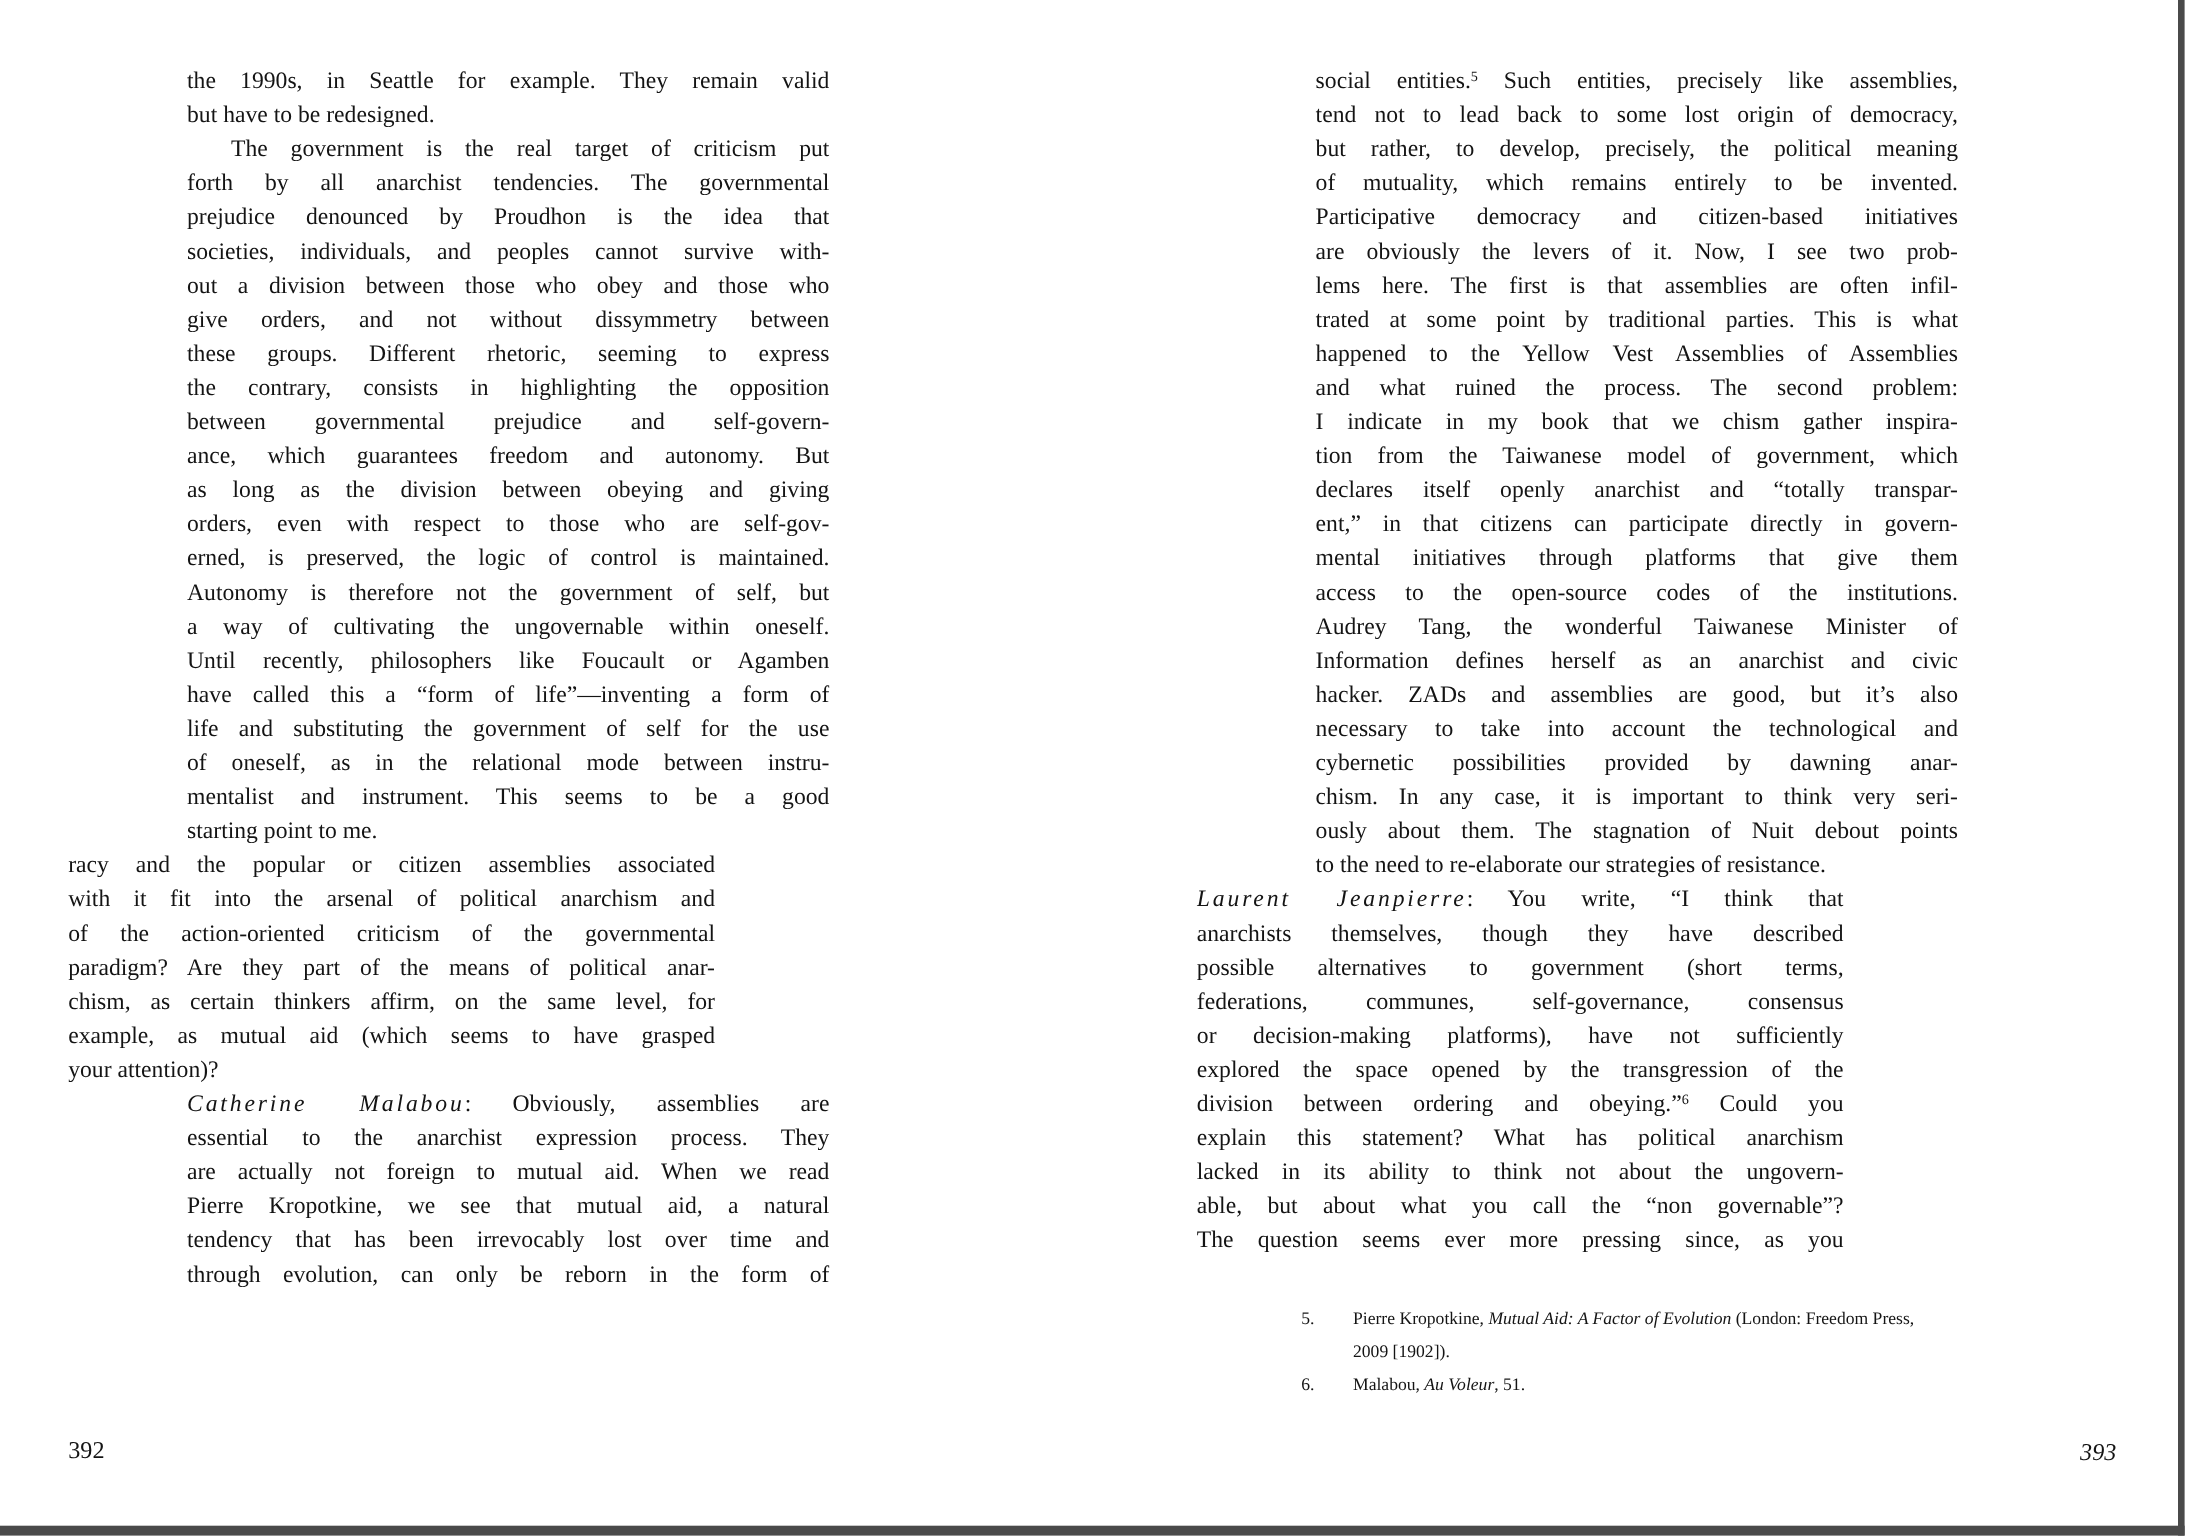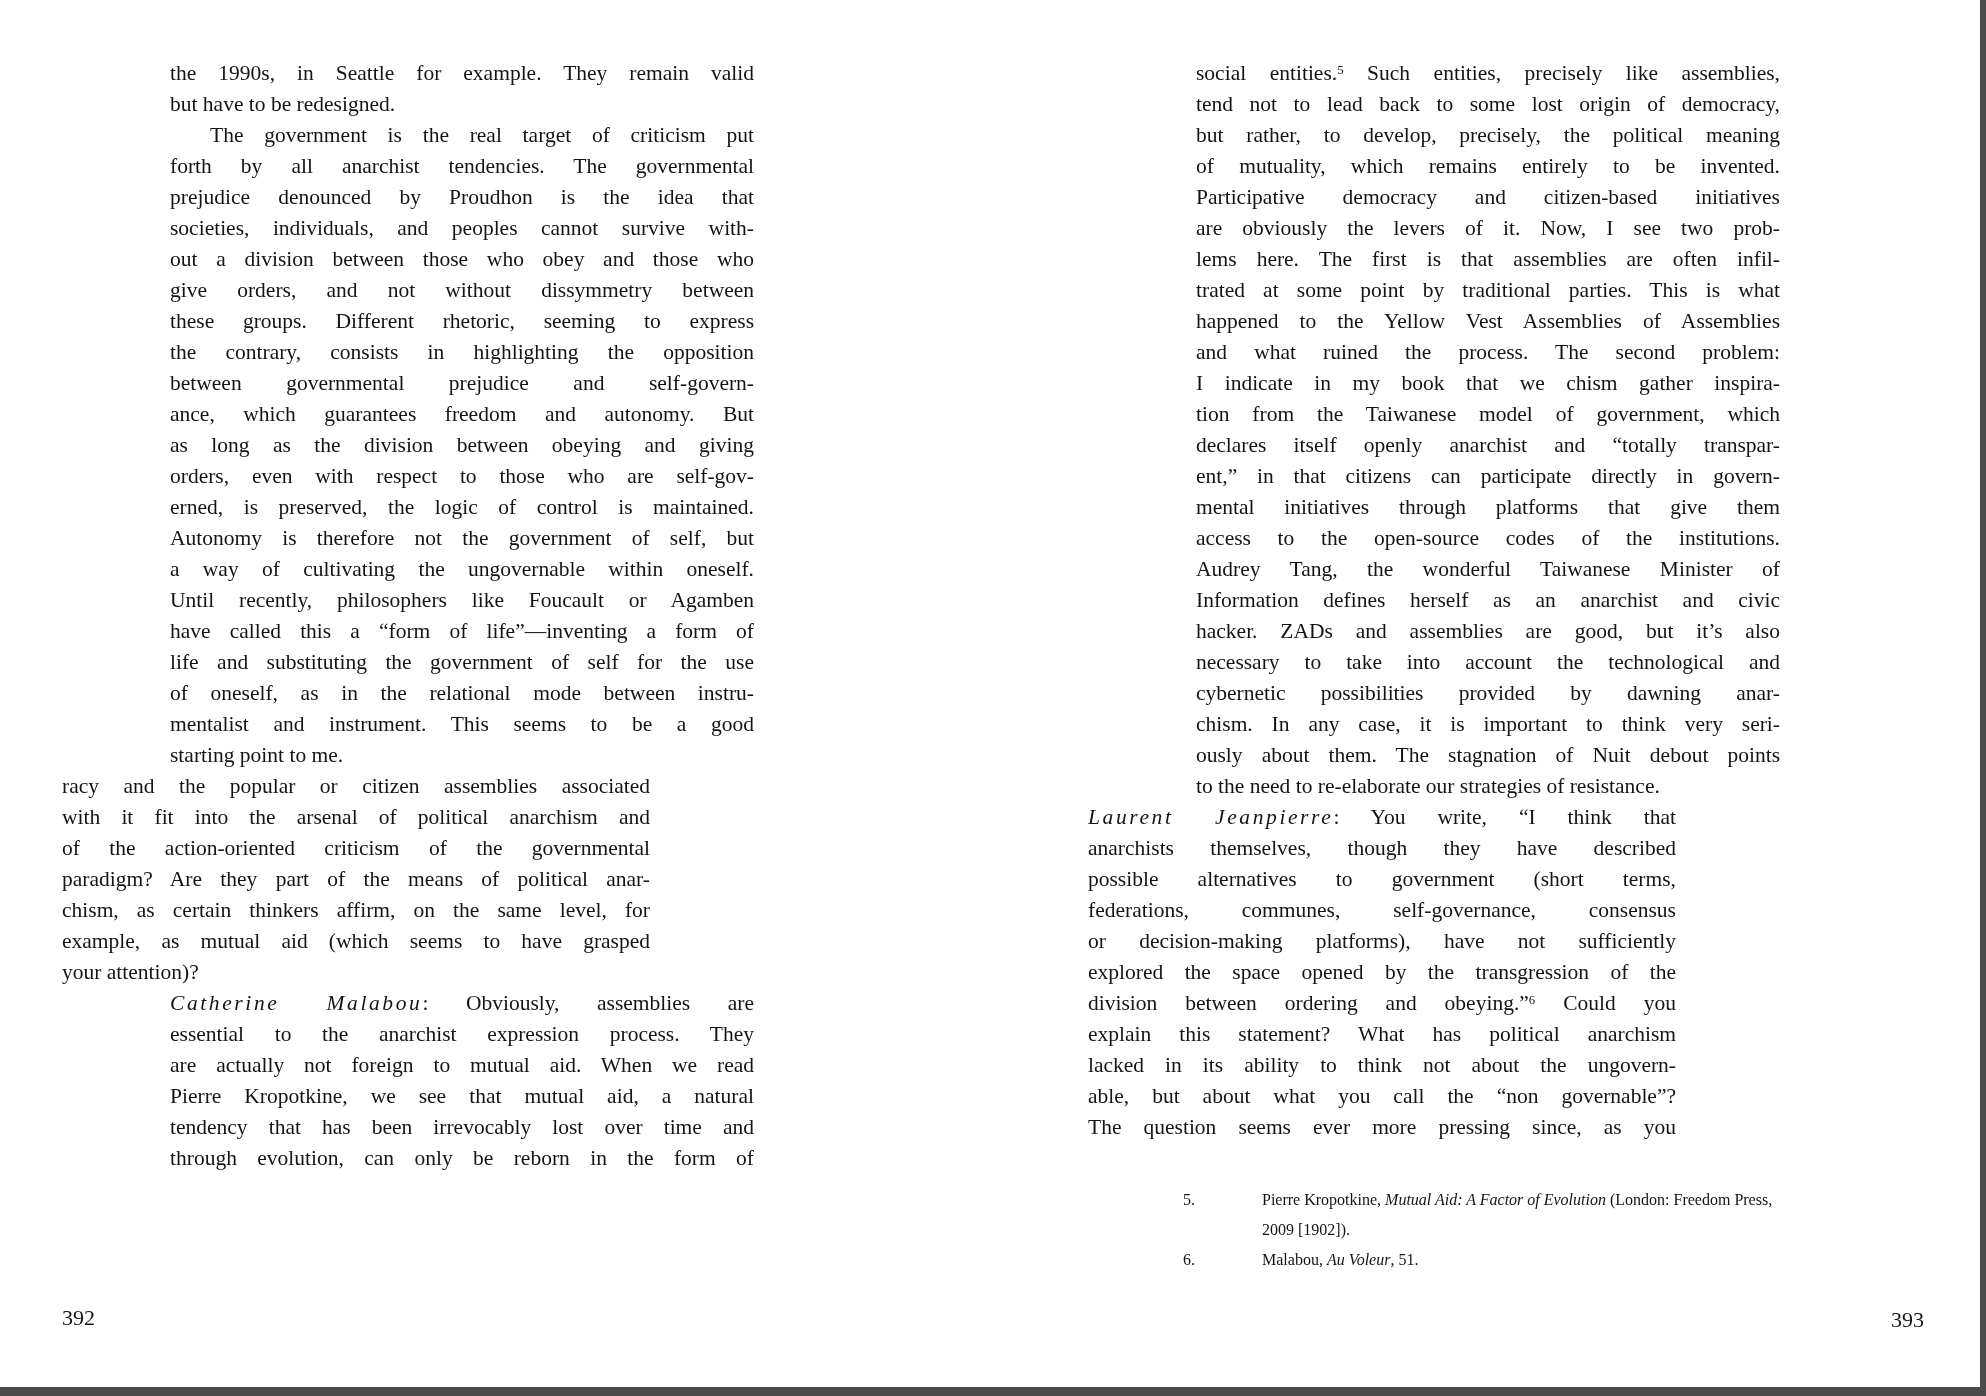--- a/index.html
+++ b/index.html
@@ -34,25 +34,25 @@
   .sup{
     font-size:0.6em;
     position:relative;
     top:-0.45em;
     line-height:0;
   }
   .it{font-style:italic;}
   .footnotes{margin-top:42px;margin-left:95px;width:662px;}
   .fn{display:flex;font-size:16px;line-height:30px;}
   .fn-num{width:47px;flex:none;}
-  .fn-text{flex:1;margin-left:32px;}
+  .fn-text{flex:1;}
   .fn-line{min-height:30px;}
   .pagenum{position:absolute;font-size:22px;line-height:24px;}
   #pn-left{left:62px;top:1306px;}
-  #pn-right{right:62px;top:1308px;text-align:right;}
+  #pn-right{right:62px;top:1308px;text-align:right;font-style:italic;}
   .bar-right{position:absolute;top:0;right:0;width:6px;height:1396px;background:#4a4a4a;}
   .bar-bottom{position:absolute;left:0;bottom:0;width:1986px;height:9px;background:#4a4a4a;}
 </style>
 </head>
 <body style="background: rgb(255, 255, 255); color: rgb(20, 20, 20);">
 
 <div class="sheet">
   <div class="column" id="col-left">
       <div class="block a">
         <div class="line jl">the 1990s, in Seattle for example. They remain valid</div>

